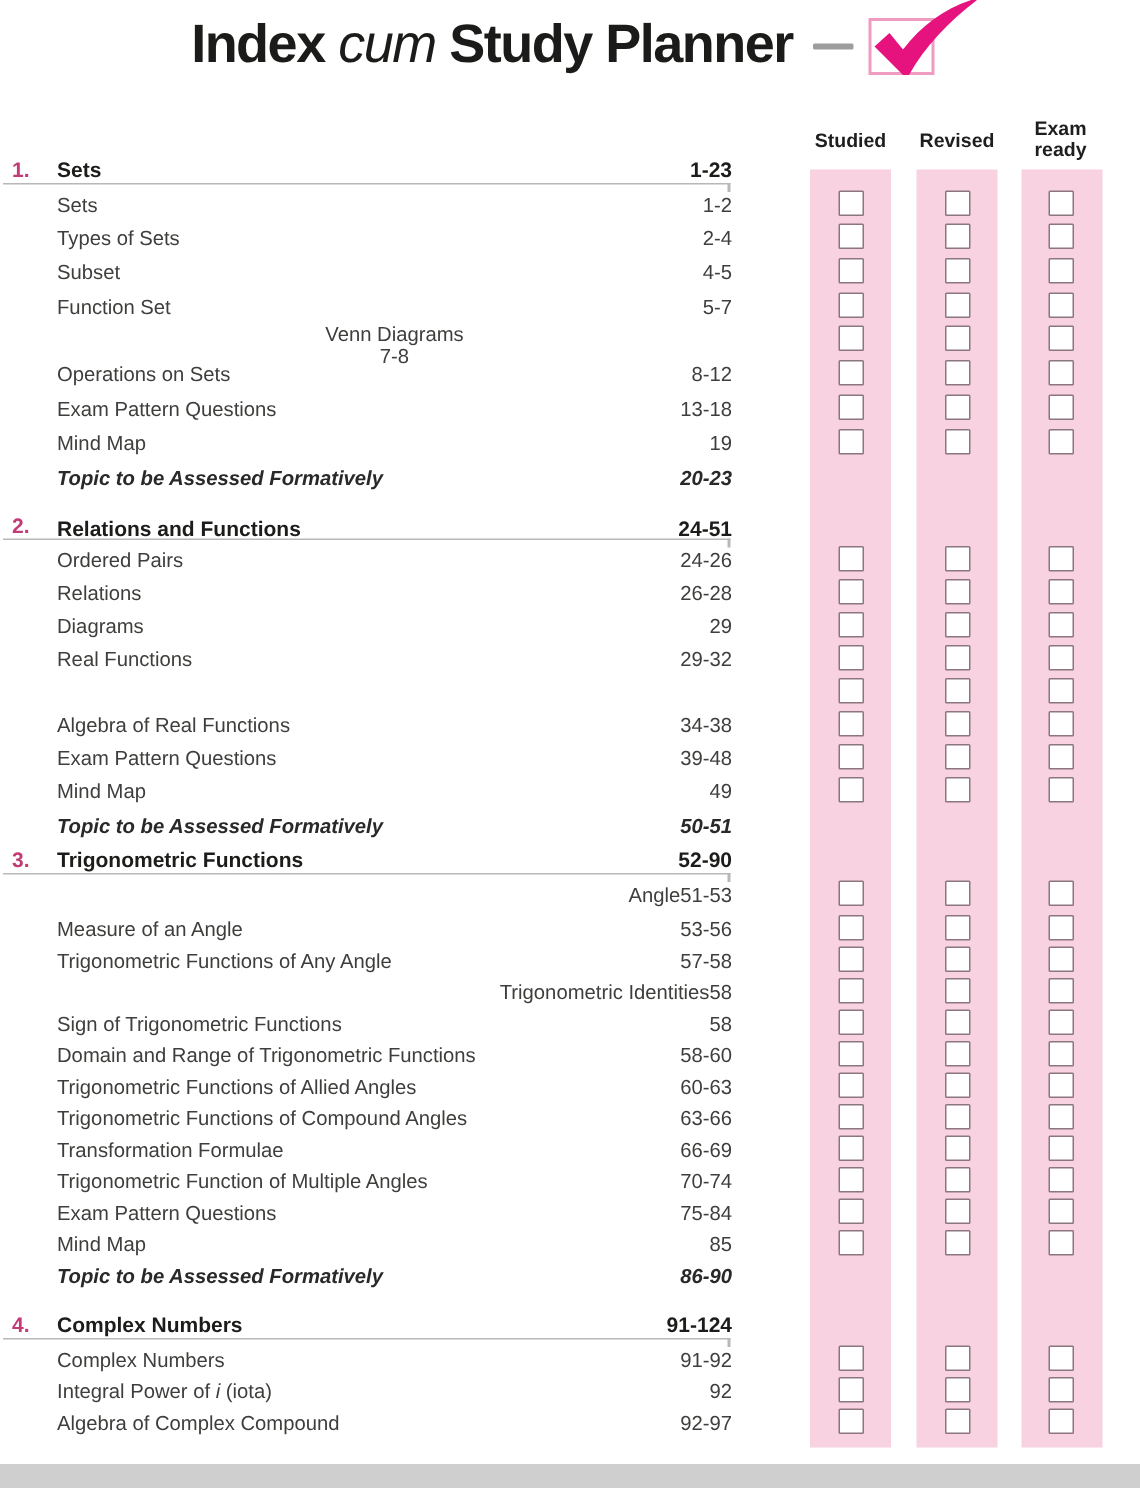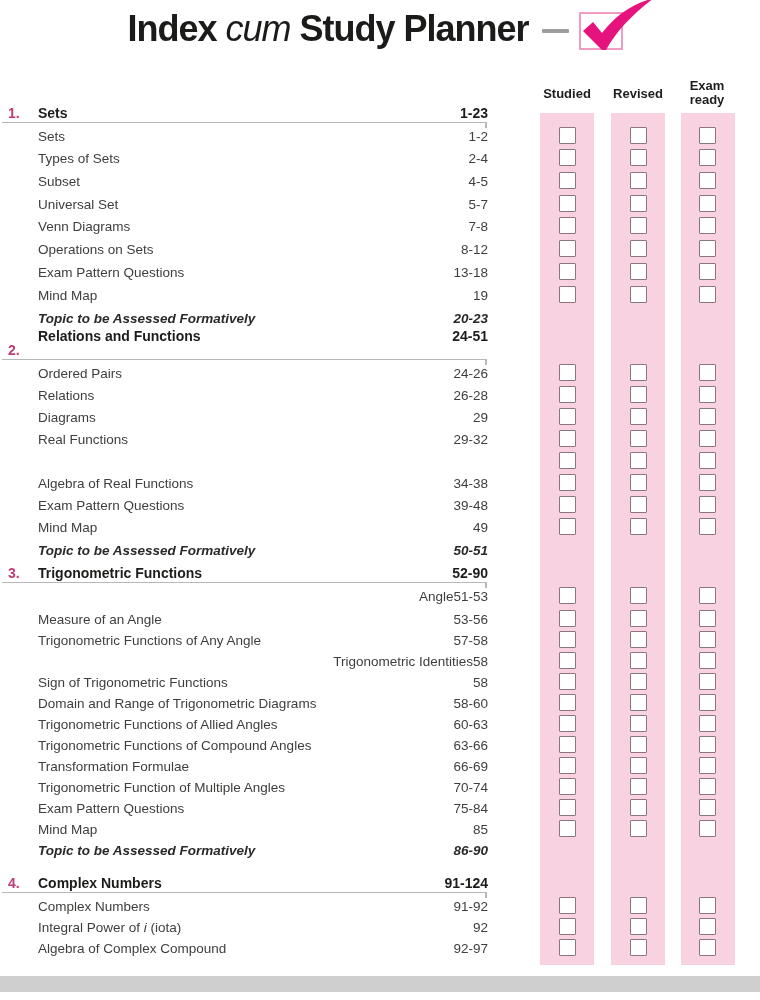--- a/index.html
+++ b/index.html
@@ -77,27 +77,27 @@
     <div class="cb" style="left: 629.5px; top: 148.5px; border-color: rgb(139, 118, 128);"></div>
     <div class="cb" style="left: 698.5px; top: 148.5px; border-color: rgb(139, 118, 128);"></div>
     <div class="row" style="top: 170px;">
       <span>Subset</span>
       <span>4-5</span>
     </div>
     <div class="cb" style="left: 558.5px; top: 171.5px; border-color: rgb(139, 118, 128);"></div>
     <div class="cb" style="left: 629.5px; top: 171.5px; border-color: rgb(139, 118, 128);"></div>
     <div class="cb" style="left: 698.5px; top: 171.5px; border-color: rgb(139, 118, 128);"></div>
     <div class="row" style="top: 193px;">
-      <span>Universal Set</span>
+      <span>Function Set</span>
       <span>5-7</span>
     </div>
     <div class="cb" style="left: 558.5px; top: 194.5px; border-color: rgb(139, 118, 128);"></div>
     <div class="cb" style="left: 629.5px; top: 194.5px; border-color: rgb(139, 118, 128);"></div>
     <div class="cb" style="left: 698.5px; top: 194.5px; border-color: rgb(139, 118, 128);"></div>
-    <div class="row" style="top: 215px;">
+    <div class="row" style="top: 215px; flex-direction: column;">
       <span>Venn Diagrams</span>
       <span>7-8</span>
     </div>
     <div class="cb" style="left: 558.5px; top: 216.5px; border-color: rgb(139, 118, 128);"></div>
     <div class="cb" style="left: 629.5px; top: 216.5px; border-color: rgb(139, 118, 128);"></div>
     <div class="cb" style="left: 698.5px; top: 216.5px; border-color: rgb(139, 118, 128);"></div>
     <div class="row" style="top: 238px;">
       <span>Operations on Sets</span>
       <span>8-12</span>
     </div>
@@ -116,21 +116,21 @@
       <span>19</span>
     </div>
     <div class="cb" style="left: 558.5px; top: 285.5px; border-color: rgb(139, 118, 128);"></div>
     <div class="cb" style="left: 629.5px; top: 285.5px; border-color: rgb(139, 118, 128);"></div>
     <div class="cb" style="left: 698.5px; top: 285.5px; border-color: rgb(139, 118, 128);"></div>
     <div class="row topic" style="top: 307px;">
       <span>Topic to be Assessed Formatively</span>
       <span>20-23</span>
     </div>
     <div class="snum" style="top: 339px; color: rgb(194, 58, 118);">2.</div>
-    <div class="shead" style="top: 325px;">
+    <div class="shead" style="top: 341px;">
       <span>Relations and Functions</span>
       <span>24-51</span>
     </div>
     <div class="underline" style="top: 359px;"></div>
     <div class="utick" style="top: 359px;"></div>
     <div class="row" style="top: 362px;">
       <span>Ordered Pairs</span>
       <span>24-26</span>
     </div>
     <div class="cb" style="left: 558.5px; top: 363.5px; border-color: rgb(139, 118, 128);"></div>
@@ -221,21 +221,21 @@
     <div class="cb" style="left: 629.5px; top: 651.5px; border-color: rgb(139, 118, 128);"></div>
     <div class="cb" style="left: 698.5px; top: 651.5px; border-color: rgb(139, 118, 128);"></div>
     <div class="row" style="top: 671px;">
       <span>Sign of Trigonometric Functions</span>
       <span>58</span>
     </div>
     <div class="cb" style="left: 558.5px; top: 672.5px; border-color: rgb(139, 118, 128);"></div>
     <div class="cb" style="left: 629.5px; top: 672.5px; border-color: rgb(139, 118, 128);"></div>
     <div class="cb" style="left: 698.5px; top: 672.5px; border-color: rgb(139, 118, 128);"></div>
     <div class="row" style="top: 692px;">
-      <span>Domain and Range of  Trigonometric Diagrams</span>
+      <span>Domain and Range of  Trigonometric Functions</span>
       <span>58-60</span>
     </div>
     <div class="cb" style="left: 558.5px; top: 693.5px; border-color: rgb(139, 118, 128);"></div>
     <div class="cb" style="left: 629.5px; top: 693.5px; border-color: rgb(139, 118, 128);"></div>
     <div class="cb" style="left: 698.5px; top: 693.5px; border-color: rgb(139, 118, 128);"></div>
     <div class="row" style="top: 713px;">
       <span>Trigonometric Functions of Allied Angles</span>
       <span>60-63</span>
     </div>
     <div class="cb" style="left: 558.5px; top: 714.5px; border-color: rgb(139, 118, 128);"></div>

